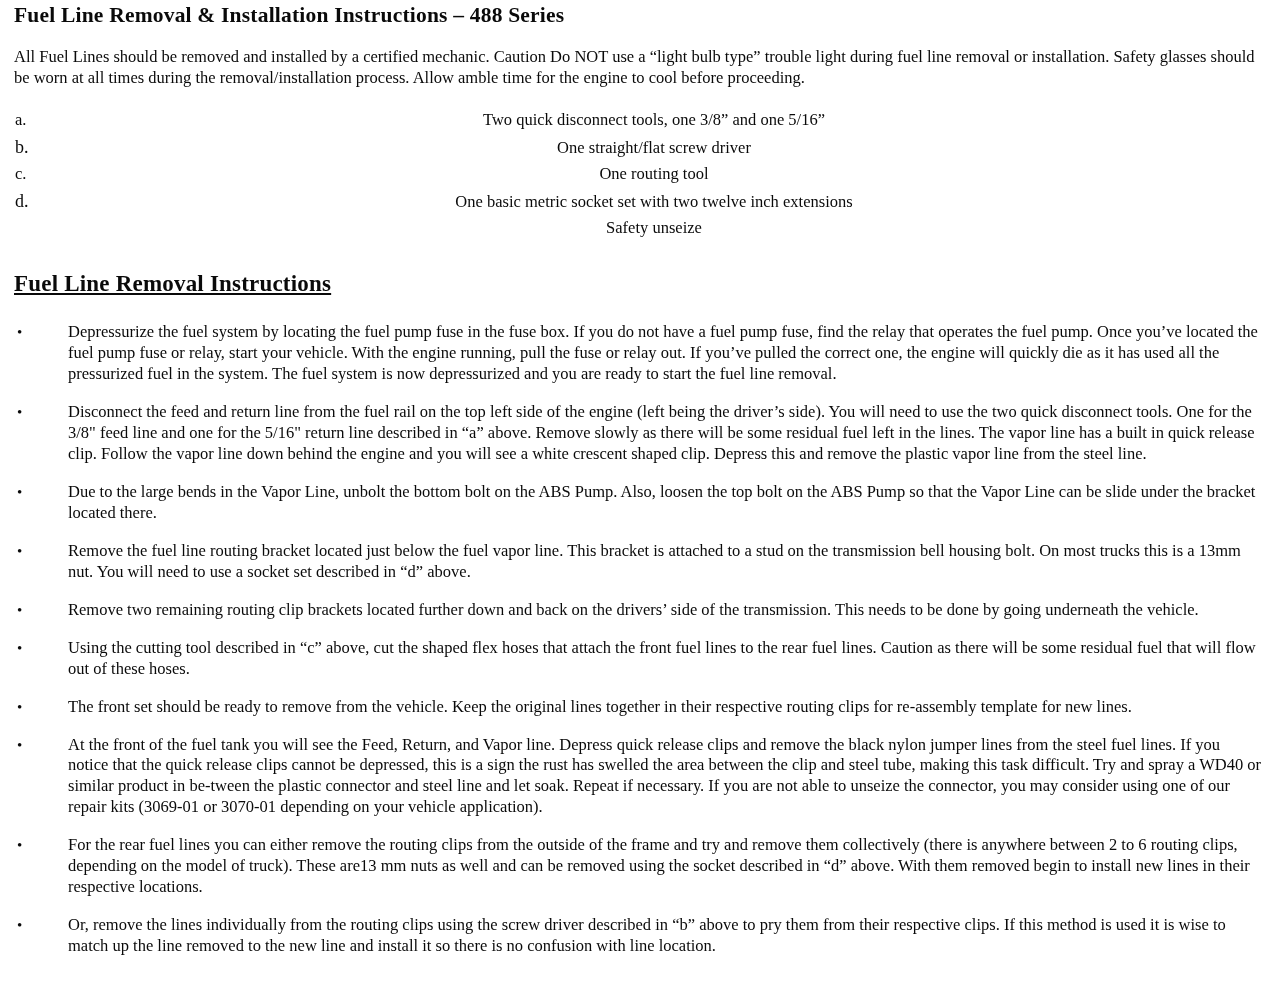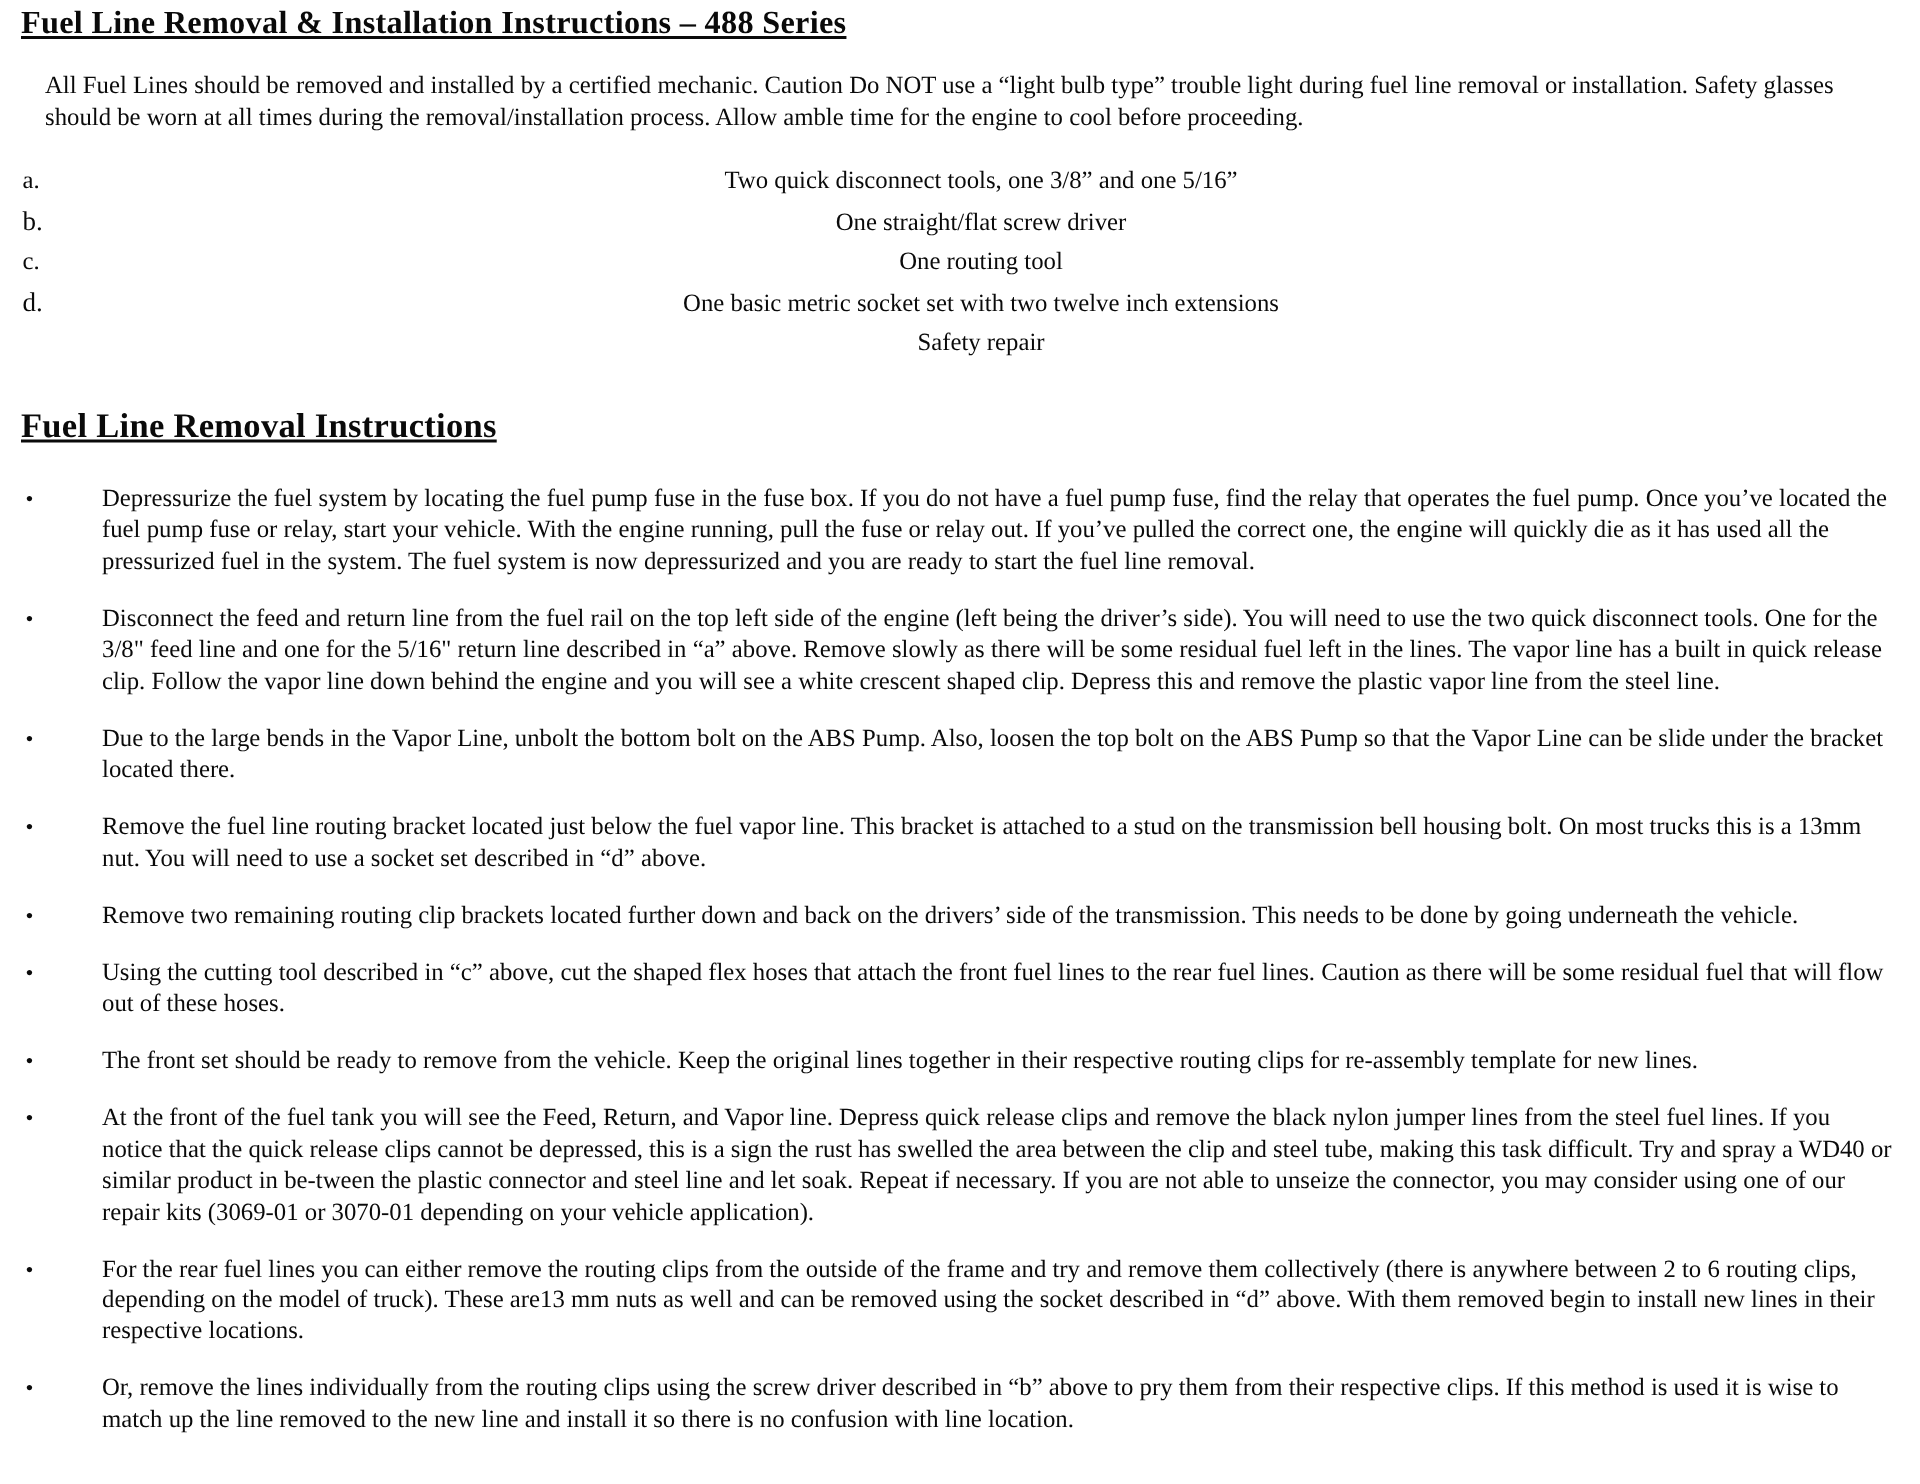--- a/index.html
+++ b/index.html
@@ -13,25 +13,24 @@
     box-sizing: border-box;
     width: 1280px;
     min-height: 989px;
     padding: 2px 15px 30px 14px;
     font-size: 16.5px;
     line-height: 1.27;
   }
   .doc-title {
     font-size: 21.5px;
     font-weight: bold;
-    text-decoration: underline;
     margin: 0 0 18px 0;
     letter-spacing: 0.2px;
   }
-  .para { margin: 0 0 21px 16px; font-family: Liberation Serif, serif; }
+  .para { margin: 0 0 21px 0; font-family: Liberation Serif, serif; }
   .tools-intro { margin: 0 0 20px 0; }
   .tools-list { margin: 20px 0 10px 0; }
   .tool-row {
     display: flex;
     align-items: baseline;
     margin-bottom: 5px;
   }
   .tool-marker {
     flex: 0 0 28px;
     padding-left: 1px;
@@ -81,21 +80,21 @@
     <div class="tool-row">
       <span class="tool-marker">c.</span>
       <span class="tool-text">One routing tool</span>
     </div>
     <div class="tool-row">
       <span class="tool-marker big">d.</span>
       <span class="tool-text">One basic metric socket set with two twelve inch extensions</span>
     </div>
     <div class="tool-row no-marker">
       <span class="tool-marker">x</span>
-      <span class="tool-text">Safety repair</span>
+      <span class="tool-text">Safety unseize</span>
     </div>
   </div>
 
   <h2 class="section-heading">Fuel Line Removal Instructions</h2>
 
   <div class="steps">
     <div class="step-row">
       <span class="step-bullet">•</span>
       <span class="step-text">Depressurize the fuel system by locating the fuel pump fuse in the fuse box. If you do not have a fuel pump fuse, find the relay that operates the fuel pump. Once you’ve located the fuel pump fuse or relay, start your vehicle. With the engine running, pull the fuse or relay out. If you’ve pulled the correct one, the engine will quickly die as it has used all the pressurized fuel in the system. The fuel system is now depressurized and you are ready to start the fuel line removal.</span>
     </div>

